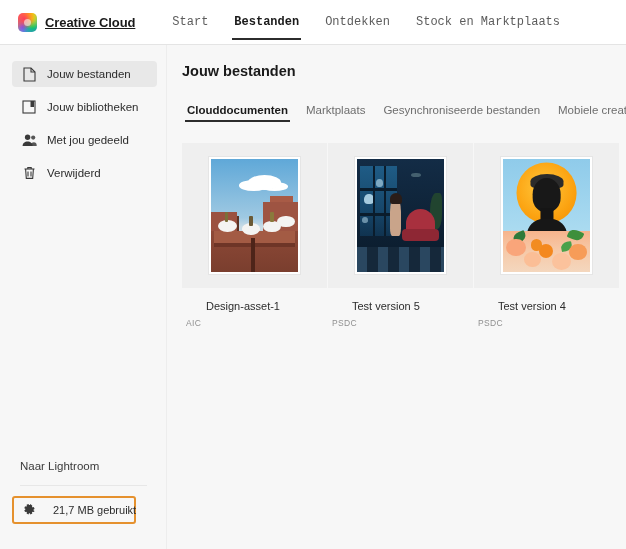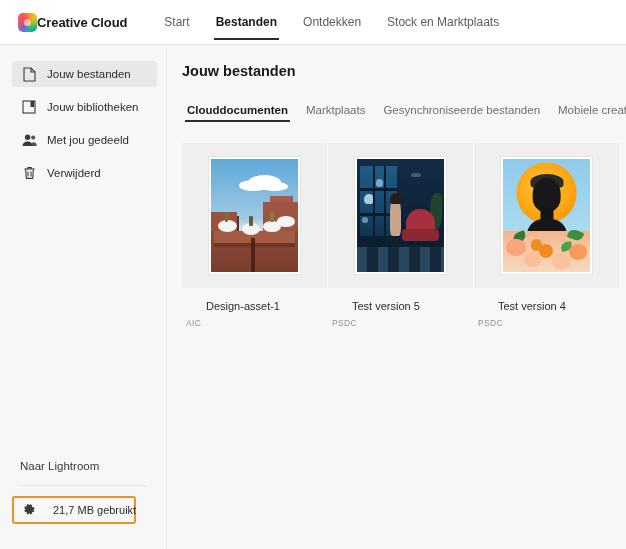--- a/index.html
+++ b/index.html
@@ -49,31 +49,34 @@
   .cc-logo::after {
     content: "";
     position: absolute;
     left: 50%; top: 50%;
     width: 7px; height: 7px;
     margin: -3.5px 0 0 -3.5px;
     border-radius: 50%;
     background: rgba(255,255,255,0.55);
   }
   .cc-brand {
+    margin-left: 8px;
     font-size: 13px;
     font-weight: bold;
     color: #1A1A1A;
     letter-spacing: -0.1px;
     white-space: nowrap;
+    text-decoration: underline;
   }
   .nav-items {
     display: flex;
     align-items: center;
     margin-left: 24px;
     height: 45px;
+    font-family: Liberation Mono, monospace;
   }
   .nav-item {
     position: relative;
     font-size: 12px;
     color: #5C5C5C;
     padding: 0 13px;
     height: 45px;
     display: flex;
     align-items: center;
     white-space: nowrap;

